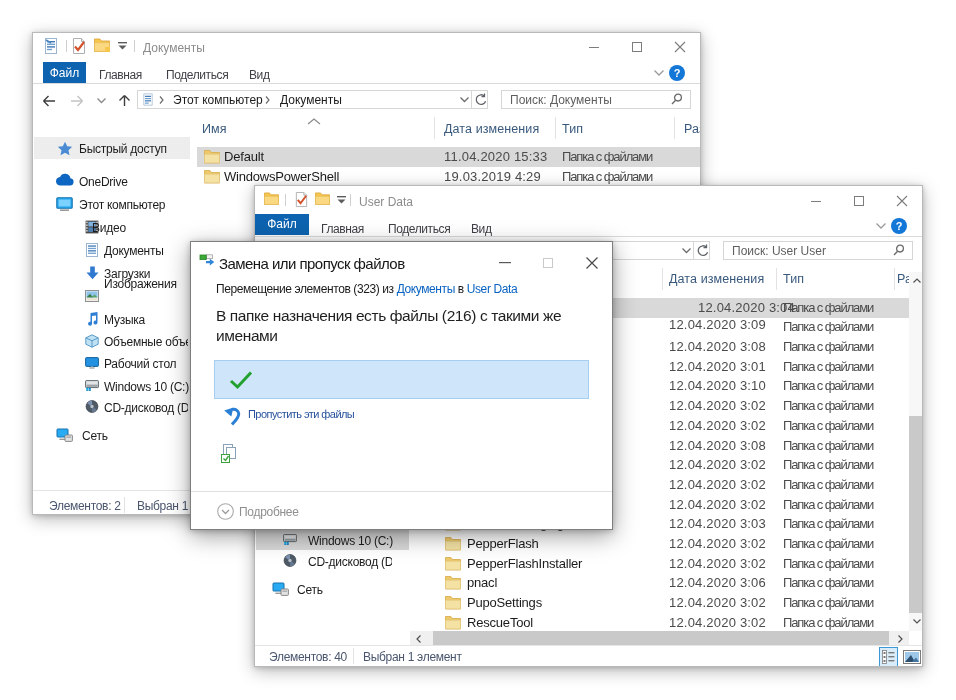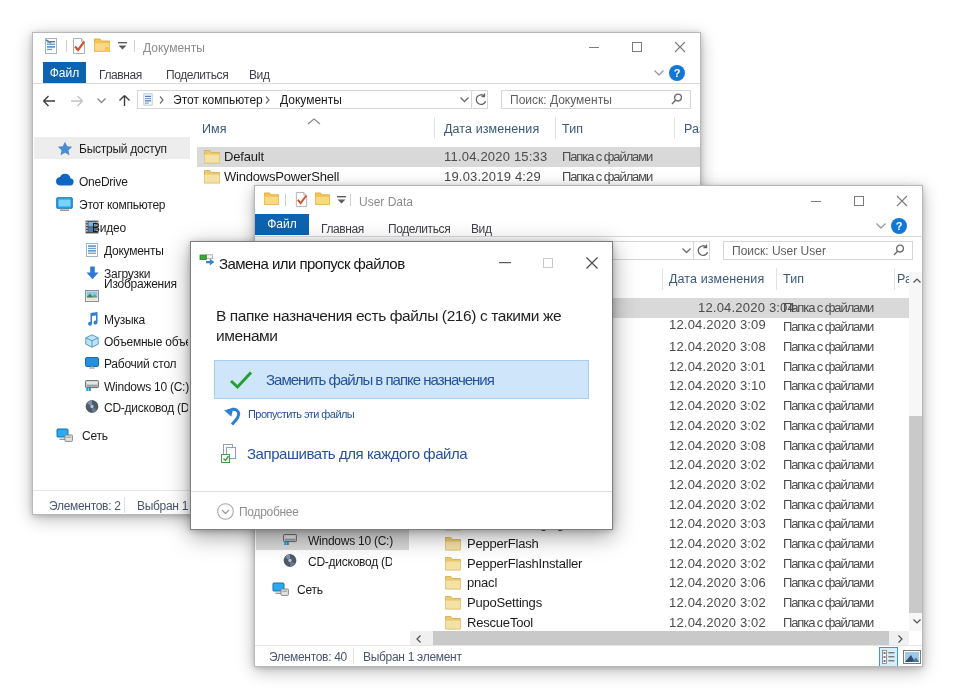--- a/index.html
+++ b/index.html
@@ -450,37 +450,36 @@
   <div class="abs" style="left:28px; top:13px; font-size:15px; letter-spacing:-0.55px; color:#161616;">Замена или пропуск файлов</div>
   <svg style="left:308px; top:20px;" width="12" height="2" viewBox="0 0 12 2">
       <rect width="12" height="1.2" fill="#5a5a5a"></rect>
     </svg>
   <svg style="left:352px; top:16px;" width="10" height="10" viewBox="0 0 10 10">
       <rect x="0.5" y="0.5" width="9" height="9" fill="none" stroke="#cacaca"></rect>
     </svg>
   <svg style="left:395px; top:15px;" width="12" height="12" viewBox="0 0 12 12">
       <path d="M0.5 0.5 L11.5 11.5 M11.5 0.5 L0.5 11.5" stroke="#4a4a4a" stroke-width="1.2"></path>
     </svg>
+  <div class="abs" style="left:25px; top:40px; font-size:12px; letter-spacing:-0.4px; color:#1a1a1a; white-space:nowrap;">Перемещение элементов (323) из <span style="color:#0a63c2;">Документы</span> в <span style="color:#0a63c2;">User Data</span></div>
   <div class="abs" style="left:25px; top:64px; width:360px; font-size:15.5px; letter-spacing:-0.4px; line-height:20px; color:#1f1f1f;">В папке назначения есть файлы (216) с такими же именами</div>
   <div class="abs" style="left:23px; top:118px; width:375px; height:39px; background:#cfe6fa; border:1px solid #a5cef1;"></div>
   <svg style="left:38px; top:129px;" width="24" height="18" viewBox="0 0 24 18">
     <path d="M2 10 L8.5 16 L22 1.5" stroke="#22a12e" stroke-width="3" fill="none"></path>
   </svg>
-  <div class="abs" style="left:75px; top:129px; font-size:15px; letter-spacing:-1px; color:#27519c; white-space:nowrap;">Заменить файлы в папке назначения</div>
   <svg style="left:32px; top:165px;" width="20" height="19" viewBox="0 0 20 19">
     <path d="M9 17.5 C12.5 13.6 16.2 10.4 15.7 6.4 C15.3 3.4 12.2 1.6 9 2.6" stroke="#2b7fd4" stroke-width="3" fill="none"></path>
     <path d="M10.5 0.4 L1.2 3.6 L8.3 9.4 Z" fill="#2b7fd4"></path>
   </svg>
   <div class="abs" style="left:57px; top:166px; font-size:11px; letter-spacing:-0.55px; color:#27519c; white-space:nowrap;">Пропустить эти файлы</div>
   <svg style="left:29px; top:202px;" width="18" height="19" viewBox="0 0 18 19">
     <rect x="3.5" y="0.5" width="9" height="11" fill="#fff" stroke="#8ba1b8"></rect>
     <rect x="6.5" y="3.5" width="9" height="11" fill="#fff" stroke="#8ba1b8"></rect>
     <rect x="1.5" y="10.5" width="8" height="8" fill="#fff" stroke="#3fa23f"></rect>
     <path d="M3.5 14.5 L5.5 16.5 L8.5 12" stroke="#3fa23f" stroke-width="1.4" fill="none"></path>
   </svg>
-  <div class="abs" style="left:56px; top:203px; font-size:15px; letter-spacing:-0.45px; color:#27519c; white-space:nowrap;">Запрашивать для каждого файла</div>
   <div class="abs" style="left:0; top:249px; width:421px; height:1px; background:#e0e0e0;"></div>
   <svg style="left:26px; top:261px;" width="17" height="17" viewBox="0 0 17 17">
     <circle cx="8.5" cy="8.5" r="7.8" fill="none" stroke="#ababab" stroke-width="1.1"></circle>
     <path d="M5 7 L8.5 10.5 L12 7" stroke="#9a9a9a" stroke-width="1.3" fill="none"></path>
   </svg>
   <div class="abs" style="left:48px; top:263px; font-size:12px; letter-spacing:-0.3px; color:#8f8f8f;">Подробнее</div>
 </div>
 
 </body></html>

